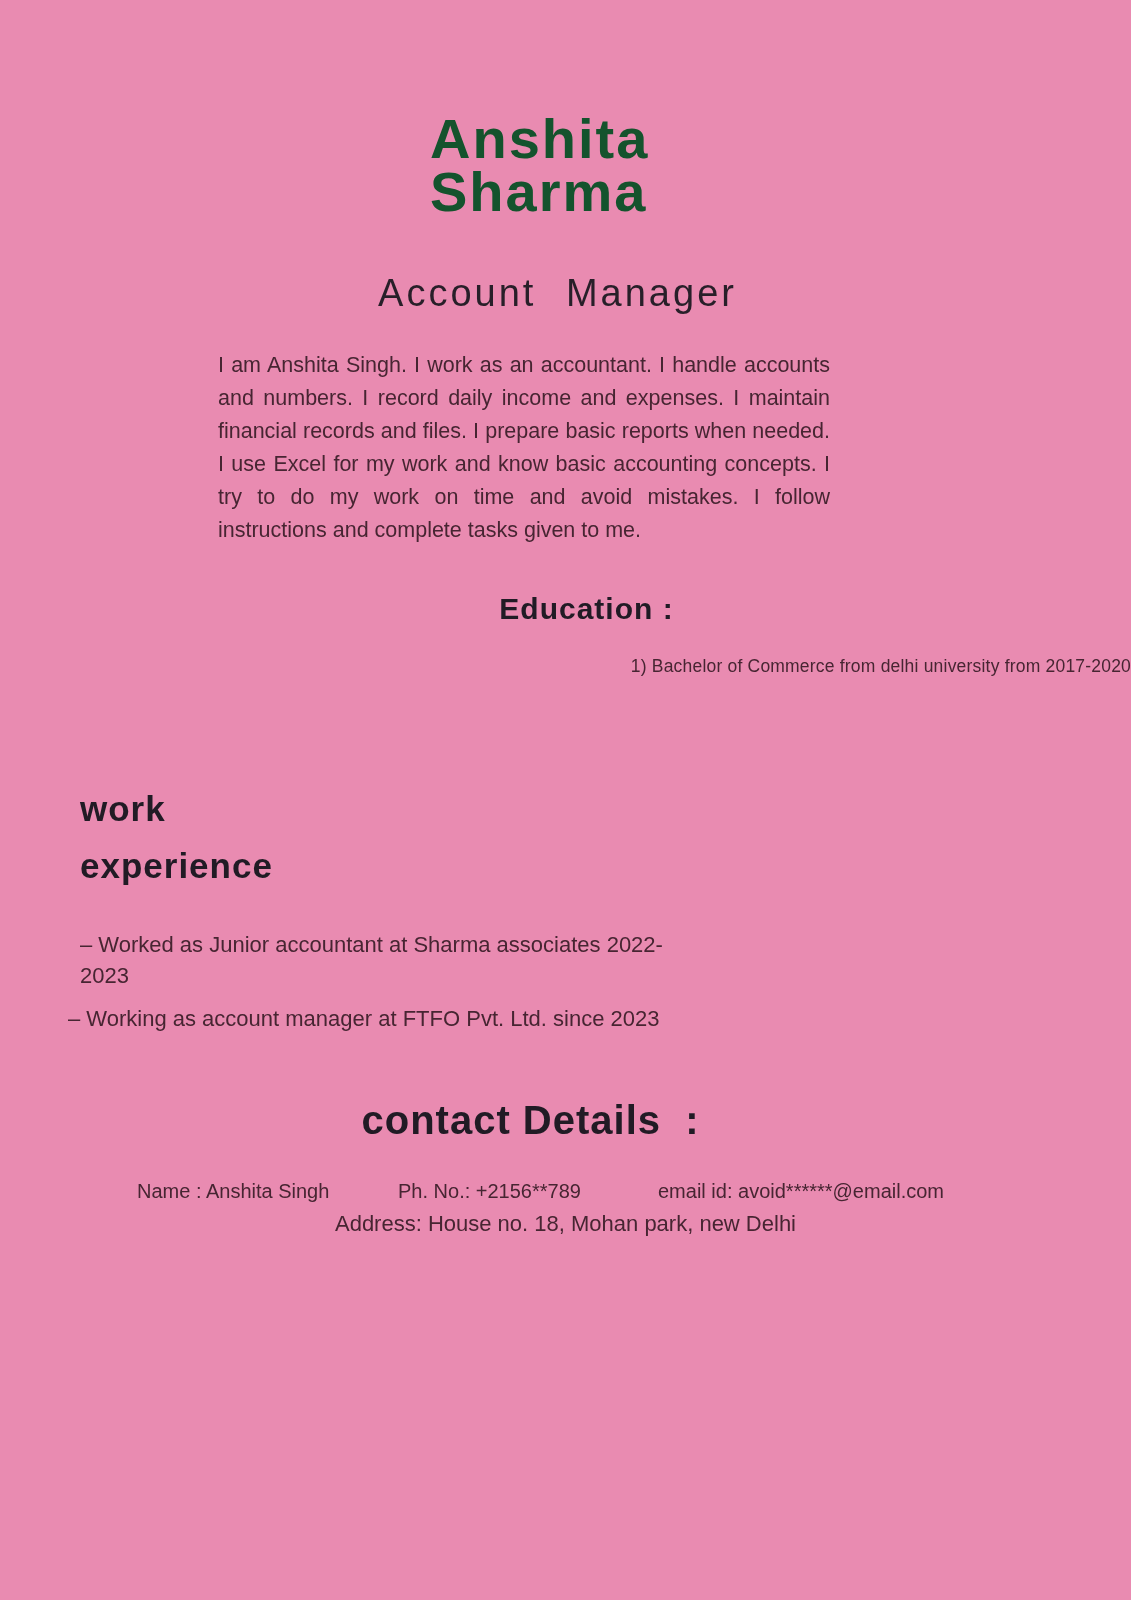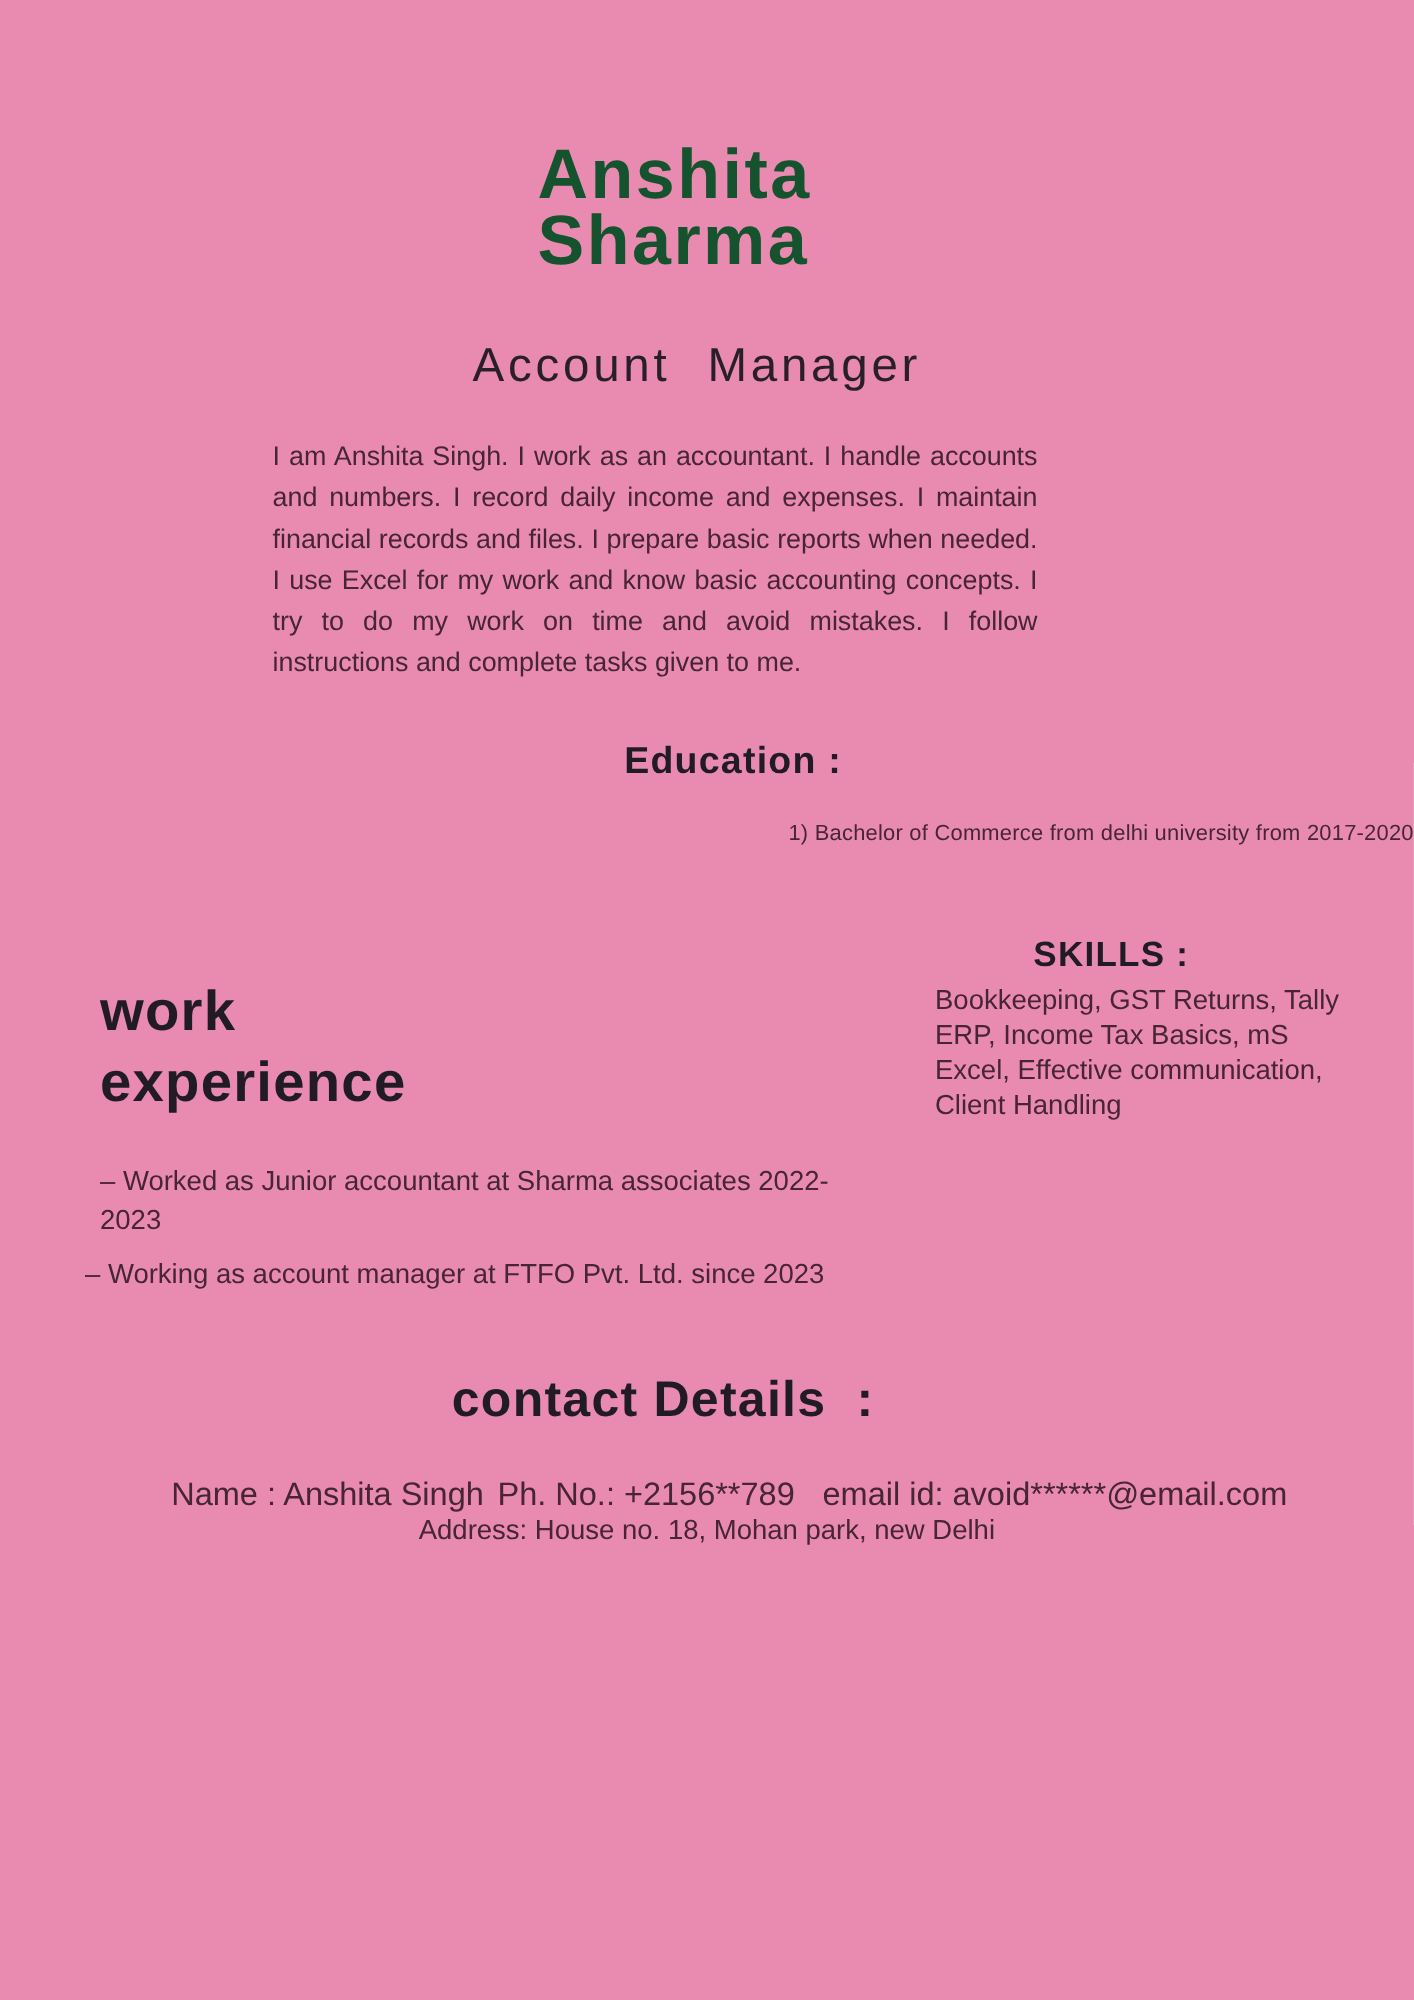--- a/index.html
+++ b/index.html
@@ -100,21 +100,21 @@
     line-height: 28px;
     color: #472532;
   }
 
   
   .work-heading {
     position: absolute;
     left: 80px;
     top: 780px;
     margin: 0;
-    font-size: 45px;
+    font-size: 35px;
     font-weight: 700;
     line-height: 57px;
     letter-spacing: 1px;
     color: #211b25;
   }
   .work-heading .wh-line { display: block; }
   .work-item {
     position: absolute;
     font-size: 22px;
     line-height: 31px;
@@ -134,21 +134,21 @@
     transform: translateX(-35px);
     font-size: 40px;
     font-weight: 700;
     letter-spacing: 1px;
     white-space: pre;
     color: #211b25;
   }
   .contact-field {
     position: absolute;
     top: 1180px;
-    font-size: 26px;
+    font-size: 20px;
     color: #472532;
     white-space: nowrap;
   }
   .contact-name  { left: 137px; }
   .contact-phone { left: 398px; }
   .contact-email { left: 658px; }
   .contact-address {
     position: absolute;
     left: 0;
     width: 100%;
@@ -168,24 +168,20 @@
     <span class="name-line">Sharma</span>
   </h1>
 
   <div class="job-title">Account Manager</div>
 
   <p class="summary">I am Anshita Singh. I work as an accountant. I handle accounts and numbers. I record daily income and expenses. I maintain financial records and files. I prepare basic reports when needed. I use Excel for my work and know basic accounting concepts. I try to do my work on time and avoid mistakes. I follow instructions and complete tasks given to me.</p>
 
   <h2 class="edu-heading">Education :</h2>
   <div class="edu-item edu-item-1">1) Bachelor of Commerce from delhi university from 2017-2020</div>
 
-  <div class="skills">
-    <h2 class="skills-heading">SKILLS :</h2>
-    <div class="skills-text">Bookkeeping, GST Returns, Tally ERP, Income Tax Basics, mS Excel, Effective communication, Client Handling</div>
-  </div>
 
   <h2 class="work-heading">
     <span class="wh-line">work</span>
     <span class="wh-line">experience</span>
   </h2>
 
   <div class="work-item work-item-1">– Worked as Junior accountant at Sharma associates 2022-2023</div>
   <div class="work-item work-item-2">– Working as account manager at FTFO Pvt. Ltd. since 2023</div>
 
   <h2 class="contact-heading">contact Details  :</h2>

